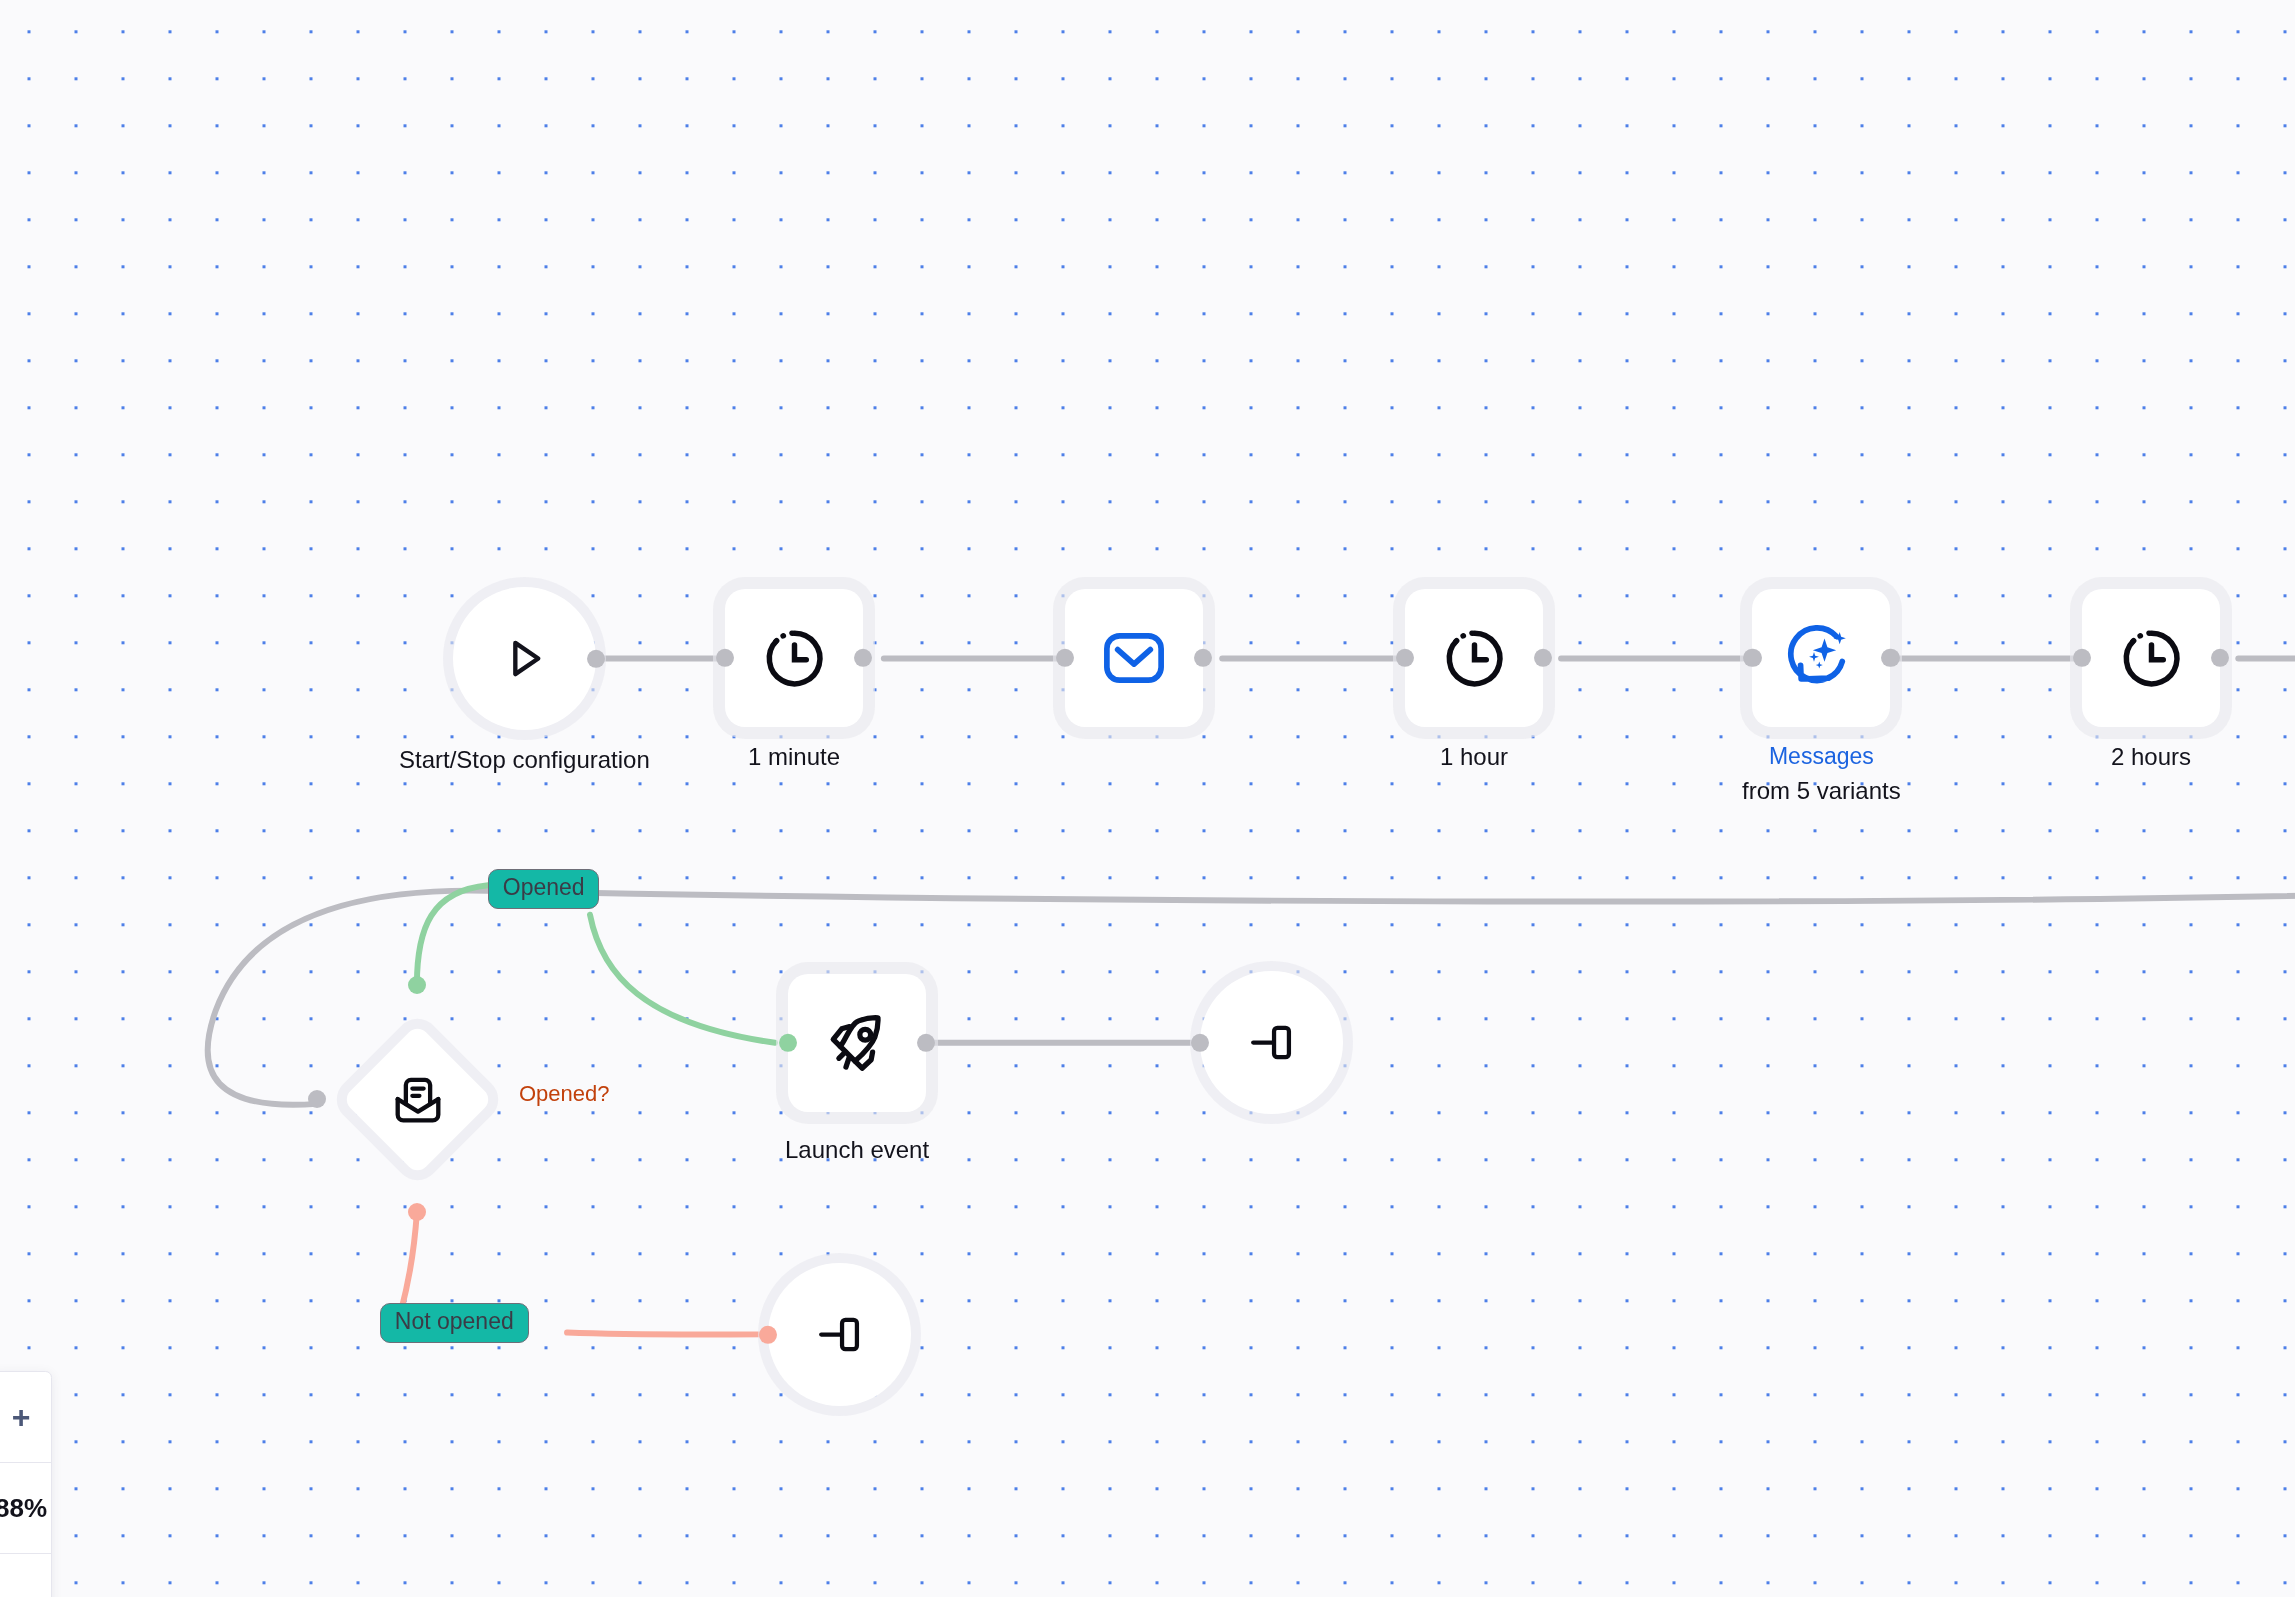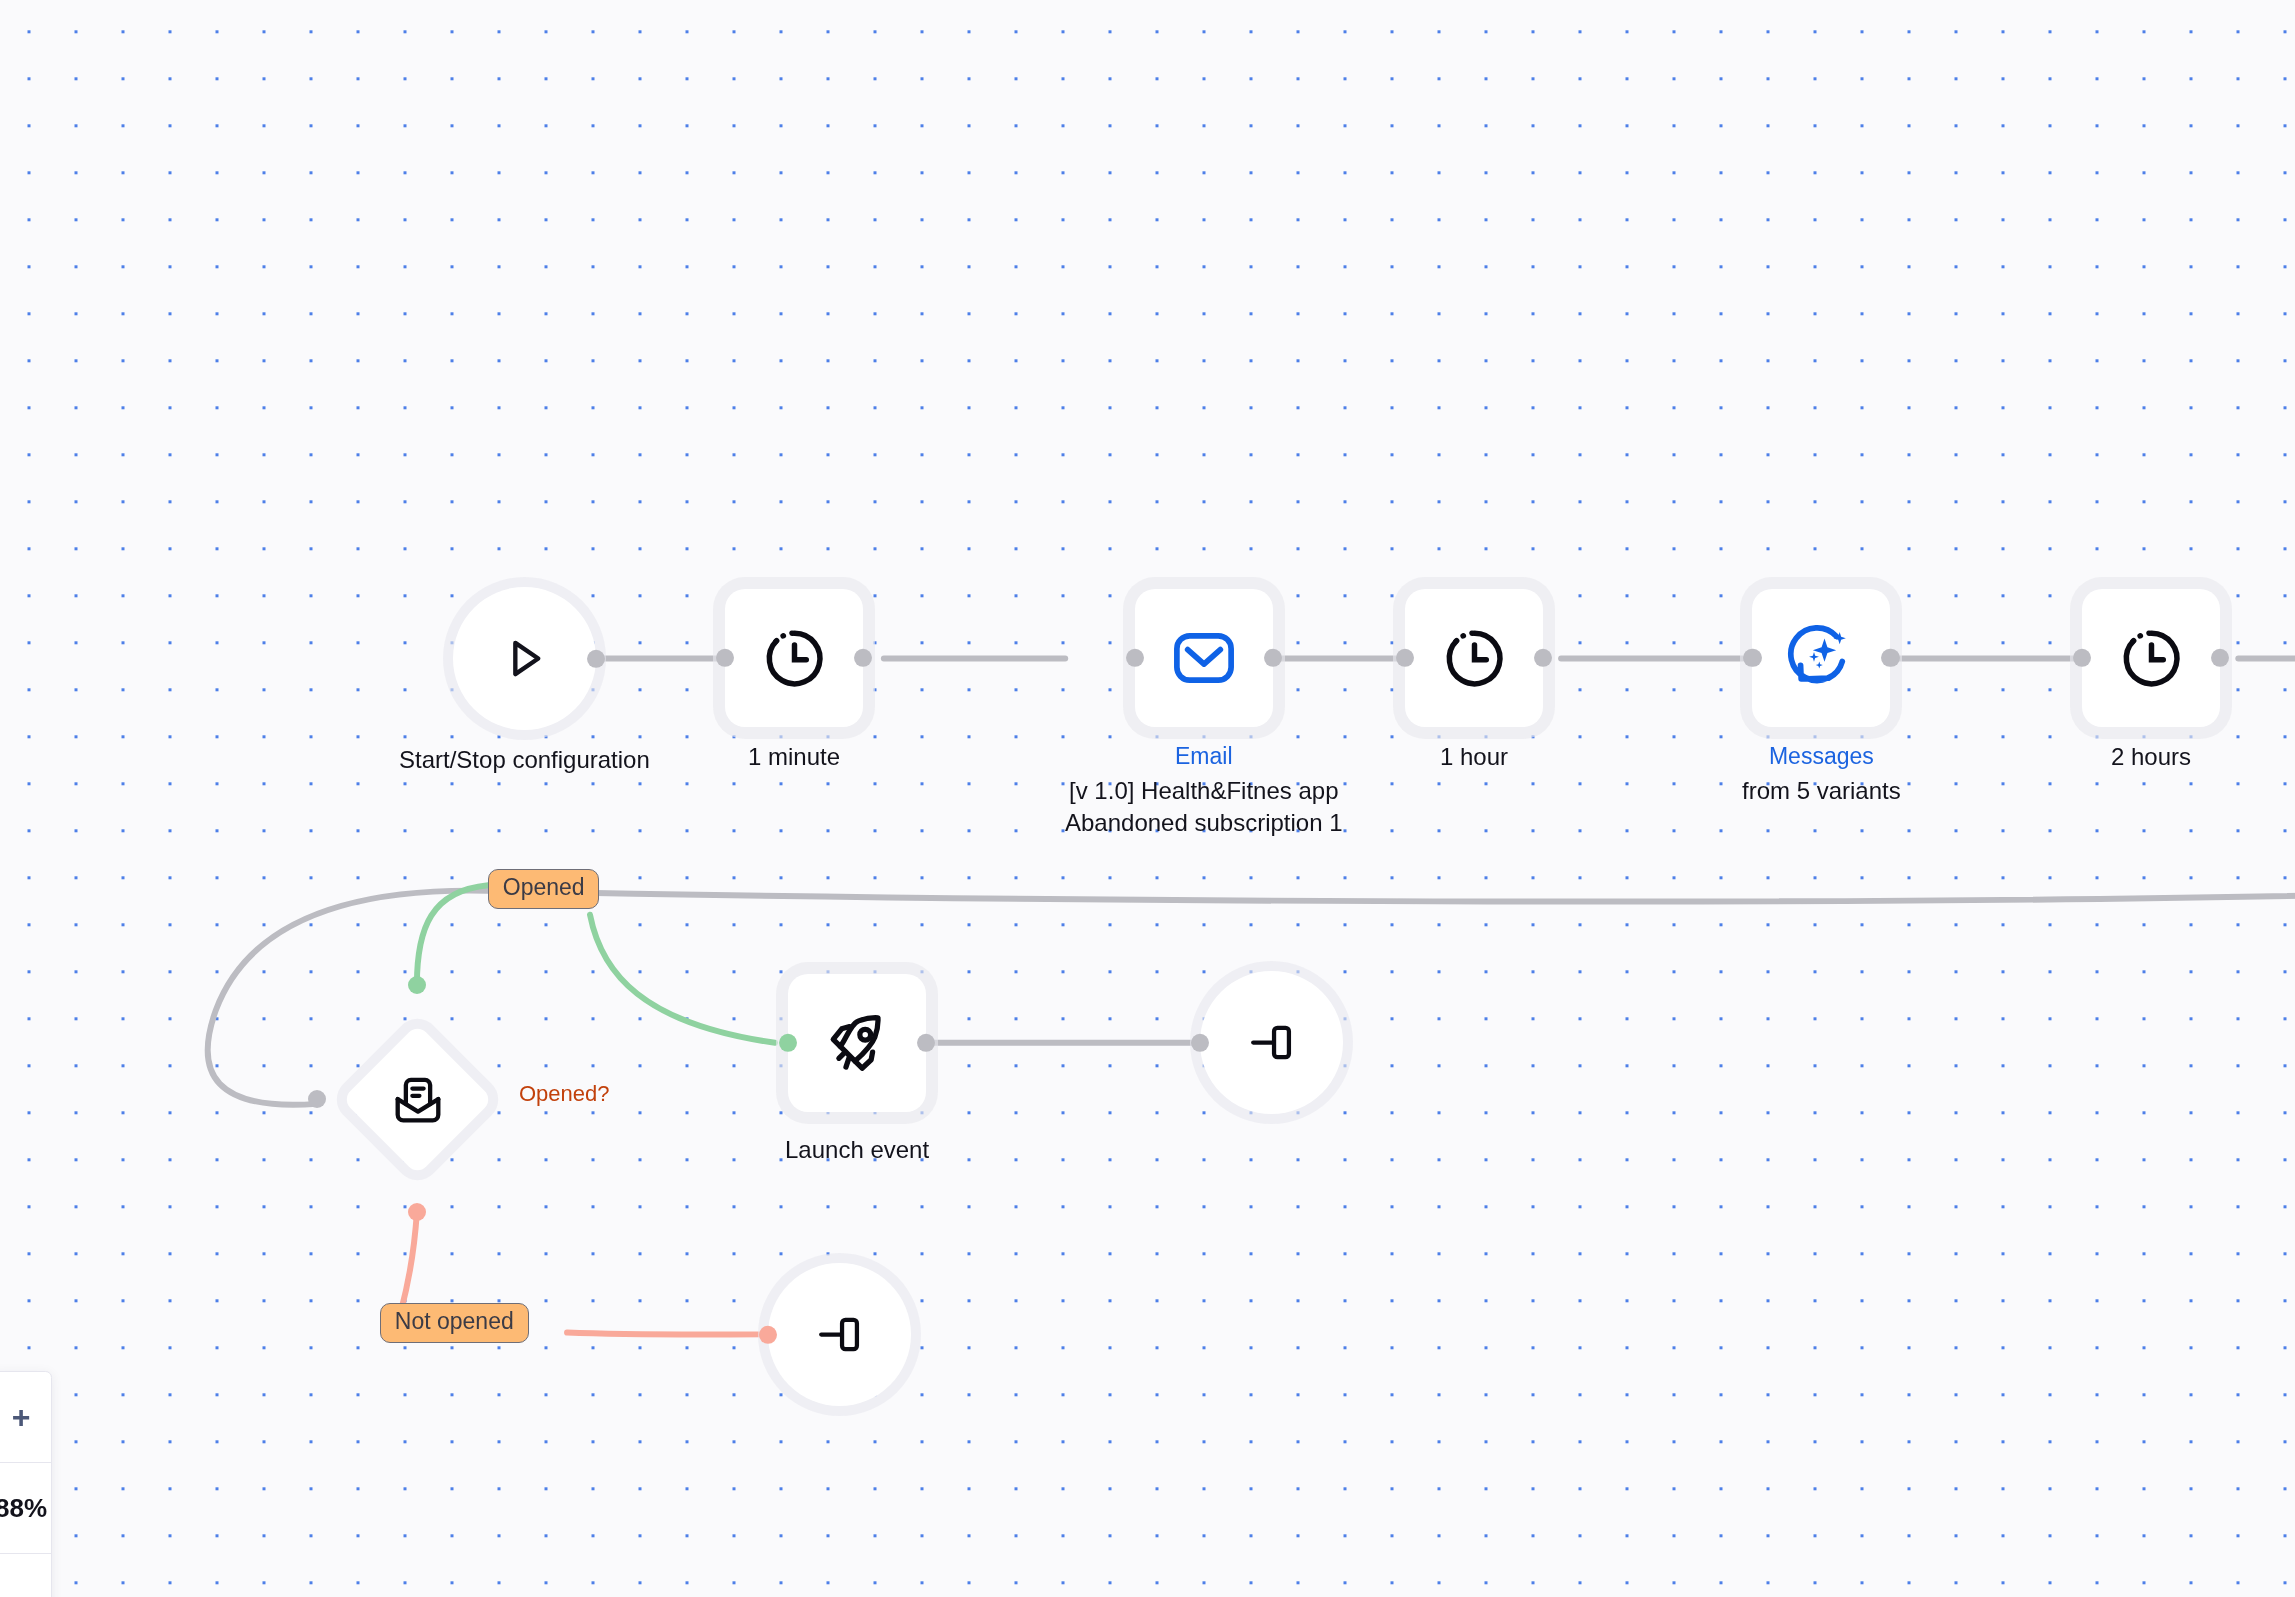--- a/index.html
+++ b/index.html
@@ -64,21 +64,21 @@
   .label-block{display:flex;flex-direction:column;align-items:center;}
 
   
   .side-label{
     position:absolute;font-size:22px;color:#c2410c;white-space:nowrap;
   }
 
   
   .chip{
     position:absolute;
-    background:#fdba74;border:1.8px solid #6e6e78;border-radius:10px;
+    background:#14b8a6;border:1.8px solid #6e6e78;border-radius:10px;
     padding:6.4px 13.8px 8.3px;font-size:23px;color:#3b3b46;
     white-space:nowrap;line-height:1;
   }
 
   
   .port{
     position:absolute;width:18.4px;height:18.4px;border-radius:50%;
     background:#bcbcc2;top:50%;transform:translateY(-50%);
   }
   .port.in{left:-9.2px;}
@@ -173,25 +173,20 @@
 </div>
 
 <div class="node" style="left:1065px;top:589px;">
   <div class="card">
     <span class="port in"></span>
     <span class="port out"></span>
     <svg class="icon" width="70" height="70" viewBox="0 0 24 24" fill="none" stroke="#0f62e6" stroke-width="1.95" stroke-linecap="round" stroke-linejoin="round">
       <rect x="2.7" y="4.4" width="18.6" height="15.2" rx="4.4"></rect>
       <path d="M6.4 9.1 L12 14.1 L17.6 9.1"></path>
     </svg>
-  </div>
-  <div class="label-block">
-    <div class="label blue">Email</div>
-    <div class="sublabel">[v 1.0] Health&amp;Fitnes app</div>
-    <div class="sublabel" style="margin-top:0;">Abandoned subscription 1</div>
   </div>
 </div>
 
 <div class="node" style="left:1405px;top:589px;">
   <div class="card">
     <span class="port in"></span>
     <span class="port out"></span>
     <svg class="icon" width="69" height="69" viewBox="0 0 24 24" fill="none" stroke="#0b0b12" stroke-width="1.9" stroke-linecap="round">
       <path d="M12 3.2 A8.8 8.8 0 1 1 5.8 5.8"></path>
       <path stroke-dasharray="0.1 3.1" d="M5.5 6.1 A8.8 8.8 0 0 1 11.6 3.2"></path>

